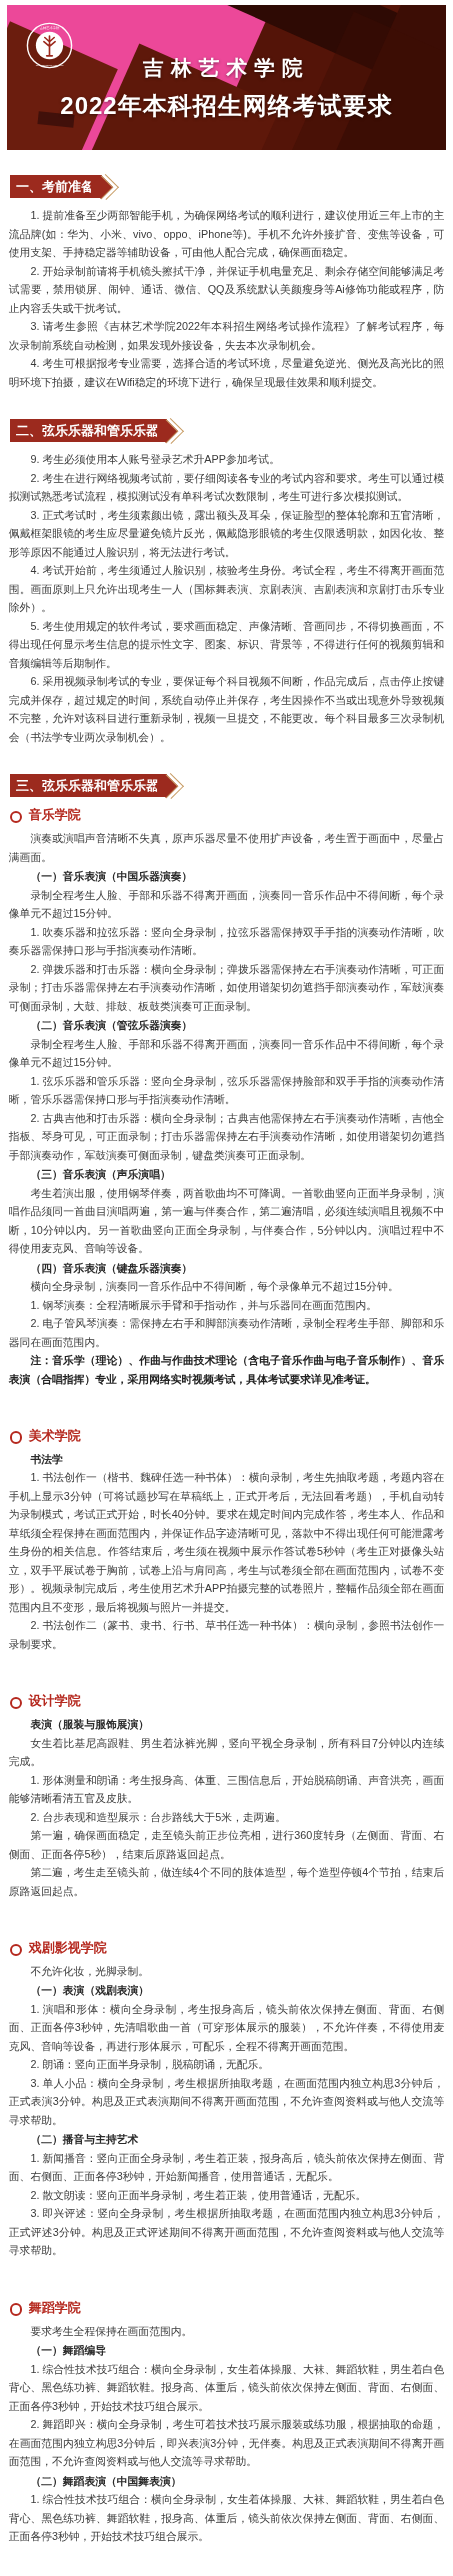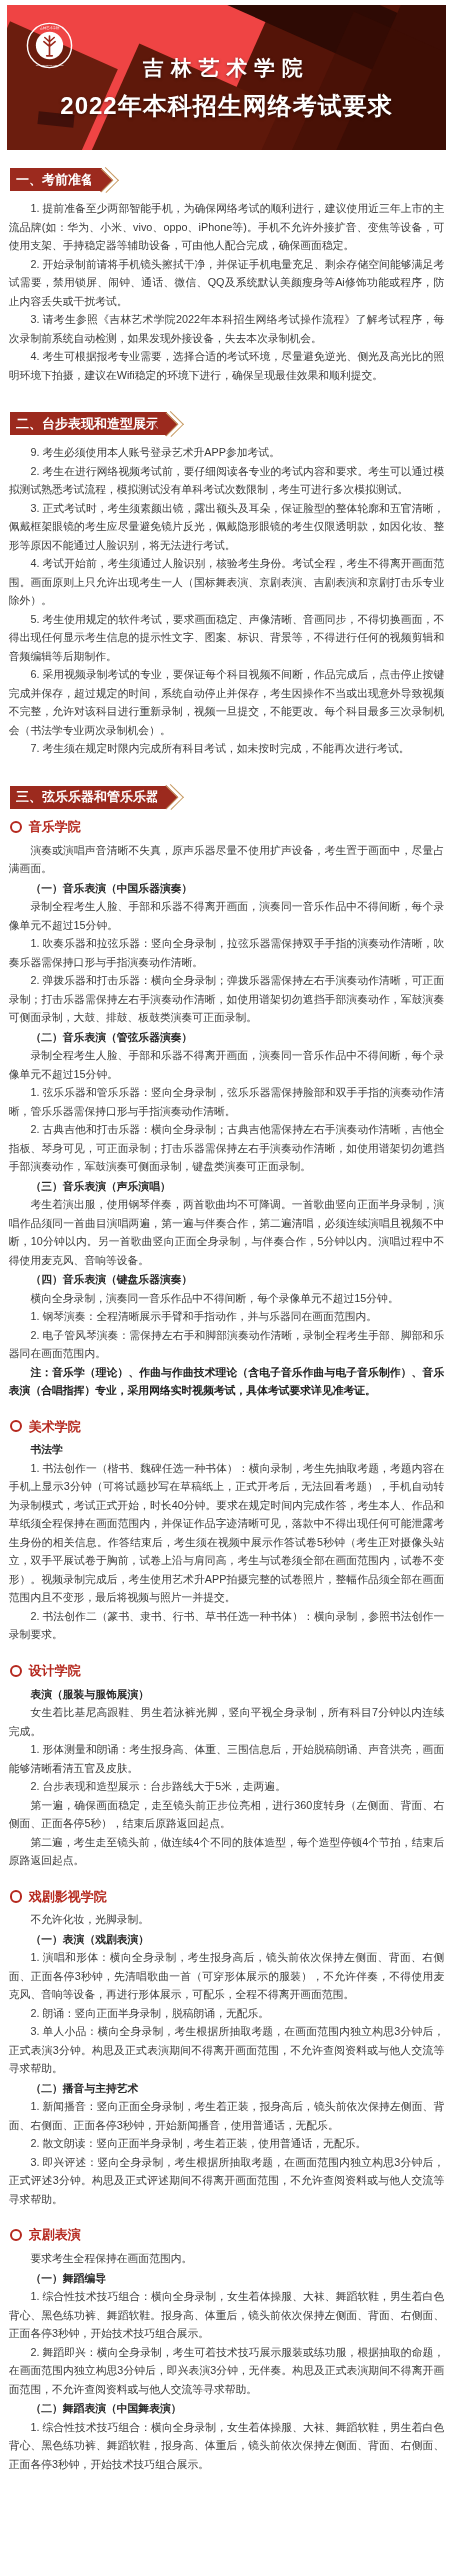--- a/index.html
+++ b/index.html
@@ -9,21 +9,21 @@
     color:#3a3a3a;
     -webkit-font-smoothing:antialiased;
   }
   .page{width:453px;background:#ffffff;padding-bottom:13.4px;}
 
   
   .hero{
     position:relative;
     margin:5.2px 7.2px 0 7.2px;
     height:145px;
-    background:#ef4444;
+    background:#ec4899;
     overflow:hidden;
   }
   .hero-bg{position:absolute;inset:0;}
   .hb{position:absolute;}
   .hb1{width:216px;height:216px;background:#541408;transform:rotate(24deg);left:242px;top:-31px;}
   .hb2{width:134px;height:258px;background:#3c0d05;transform:rotate(24deg);left:361px;top:-41px;}
   .hb3{width:155px;height:185px;background:#5e180a;transform:rotate(24deg);left:88px;top:62px;}
   .hb4{width:464px;height:62px;background:#2e0a04;transform:rotate(24deg);left:170px;top:15.5px;}
   .hb5{width:118px;height:216px;background:#6b1d0e;transform:rotate(24deg);left:-46px;top:31px;}
   .hb6{width:36px;height:13.4px;background:#41100a;left:31px;top:108px;transform:rotate(6deg);}
@@ -36,21 +36,21 @@
   }
   .hero-title2{
     color:#ffffff;font-weight:bold;font-size:24px;letter-spacing:1px;
     text-shadow:0 1px 3.1px rgba(0,0,0,.45);
   }
 
   
   .content{padding:3.1px 8.8px 0 8.8px;font-size:10.8px;line-height:18.5px;}
   .section{margin:0;}
   .banner-row{margin:28px 0 8.2px 0;}
-  .section:first-child .banner-row{margin-top:15px;}
+  .section:first-child .banner-row{margin-top:22px;}
   .banner{
     position:relative;display:inline-block;
     background:#9c2a1e;color:#ffffff;
     font-weight:bold;font-size:13px;line-height:1;
     padding:4.6px 8.2px 5.2px 6.2px;
     margin-left:1px;
   }
   .banner-arrow{
     position:absolute;right:-7.7px;top:50%;
     width:15.5px;height:15.5px;
@@ -60,23 +60,23 @@
     border-right:1.5px solid #c79a62;
   }
   .banner-arrow::after{
     content:'';position:absolute;right:-5.2px;top:-5.2px;
     width:17.5px;height:17.5px;
     border-top:1.5px solid #c79a62;border-right:1.5px solid #c79a62;
   }
   .para{margin:0;text-indent:2em;text-align:justify;color:#3a3a3a;}
   .note{font-weight:bold;color:#222222;font-family:Liberation Serif, serif;}
   .subheading{margin:1px 0 0 0;text-indent:2em;font-weight:bold;color:#2a2a2a;}
-  .college{margin-top:19px;}
+  .college{margin-top:40px;}
   .banner-row + .college{margin-top:10.3px;}
-  .college-head{display:flex;align-items:center;gap:6.7px;margin:0 0 6.2px 1px;}
+  .college-head{display:flex;align-items:flex-end;gap:6.7px;margin:0 0 6.2px 1px;}
   .ring{width:8.2px;height:8.2px;border:2.3px solid #b5281e;border-radius:50%;flex:0 0 auto;}
   .college-label{color:#b5281e;font-weight:bold;font-size:13px;line-height:1.2;}
 </style>
 </head>
 <body>
 
 <div class="page">
 
   <header class="hero">
     <div class="hero-bg">
@@ -107,28 +107,27 @@
 
   <main class="content" id="doc-body">
       <section class="section">
         <div class="banner-row"><div class="banner"><span class="banner-label">一、考前准备</span><span class="banner-arrow"></span></div></div>
         <p class="para">1. 提前准备至少两部智能手机，为确保网络考试的顺利进行，建议使用近三年上市的主流品牌(如：华为、小米、vivo、oppo、iPhone等)。手机不允许外接扩音、变焦等设备，可使用支架、手持稳定器等辅助设备，可由他人配合完成，确保画面稳定。</p>
         <p class="para">2. 开始录制前请将手机镜头擦拭干净，并保证手机电量充足、剩余存储空间能够满足考试需要，禁用锁屏、闹钟、通话、微信、QQ及系统默认美颜瘦身等Ai修饰功能或程序，防止内容丢失或干扰考试。</p>
         <p class="para">3. 请考生参照《吉林艺术学院2022年本科招生网络考试操作流程》了解考试程序，每次录制前系统自动检测，如果发现外接设备，失去本次录制机会。</p>
         <p class="para">4. 考生可根据报考专业需要，选择合适的考试环境，尽量避免逆光、侧光及高光比的照明环境下拍摄，建议在Wifi稳定的环境下进行，确保呈现最佳效果和顺利提交。</p>
       </section>
       <section class="section">
-        <div class="banner-row"><div class="banner"><span class="banner-label">二、台步表现和造型展示</span><span class="banner-arrow"></span></div></div>
+        <div class="banner-row"><div class="banner"><span class="banner-label">二、弦乐乐器和管乐乐器</span><span class="banner-arrow"></span></div></div>
         <p class="para">9. 考生必须使用本人账号登录艺术升APP参加考试。</p>
         <p class="para">2. 考生在进行网络视频考试前，要仔细阅读各专业的考试内容和要求。考生可以通过模拟测试熟悉考试流程，模拟测试没有单科考试次数限制，考生可进行多次模拟测试。</p>
         <p class="para">3. 正式考试时，考生须素颜出镜，露出额头及耳朵，保证脸型的整体轮廓和五官清晰，佩戴框架眼镜的考生应尽量避免镜片反光，佩戴隐形眼镜的考生仅限透明款，如因化妆、整形等原因不能通过人脸识别，将无法进行考试。</p>
         <p class="para">4. 考试开始前，考生须通过人脸识别，核验考生身份。考试全程，考生不得离开画面范围。画面原则上只允许出现考生一人（国标舞表演、京剧表演、吉剧表演和京剧打击乐专业除外）。</p>
         <p class="para">5. 考生使用规定的软件考试，要求画面稳定、声像清晰、音画同步，不得切换画面，不得出现任何显示考生信息的提示性文字、图案、标识、背景等，不得进行任何的视频剪辑和音频编辑等后期制作。</p>
         <p class="para">6. 采用视频录制考试的专业，要保证每个科目视频不间断，作品完成后，点击停止按键完成并保存，超过规定的时间，系统自动停止并保存，考生因操作不当或出现意外导致视频不完整，允许对该科目进行重新录制，视频一旦提交，不能更改。每个科目最多三次录制机会（书法学专业两次录制机会）。</p>
-        <p class="para">7. 考生须在规定时限内完成所有科目考试，如未按时完成，不能再次进行考试。</p>
       </section>
       <section class="section">
         <div class="banner-row"><div class="banner"><span class="banner-label">三、弦乐乐器和管乐乐器</span><span class="banner-arrow"></span></div></div>
         <div class="college">
           <div class="college-head">
             <span class="ring"></span>
             <span class="college-label">音乐学院</span>
           </div>
           <p class="para">演奏或演唱声音清晰不失真，原声乐器尽量不使用扩声设备，考生置于画面中，尽量占满画面。</p>
           <p class="subheading">（一）音乐表演（中国乐器演奏）</p>
@@ -179,21 +178,21 @@
           <p class="para">2. 朗诵：竖向正面半身录制，脱稿朗诵，无配乐。</p>
           <p class="para">3. 单人小品：横向全身录制，考生根据所抽取考题，在画面范围内独立构思3分钟后，正式表演3分钟。构思及正式表演期间不得离开画面范围，不允许查阅资料或与他人交流等寻求帮助。</p>
           <p class="subheading">（二）播音与主持艺术</p>
           <p class="para">1. 新闻播音：竖向正面全身录制，考生着正装，报身高后，镜头前依次保持左侧面、背面、右侧面、正面各停3秒钟，开始新闻播音，使用普通话，无配乐。</p>
           <p class="para">2. 散文朗读：竖向正面半身录制，考生着正装，使用普通话，无配乐。</p>
           <p class="para">3. 即兴评述：竖向全身录制，考生根据所抽取考题，在画面范围内独立构思3分钟后，正式评述3分钟。构思及正式评述期间不得离开画面范围，不允许查阅资料或与他人交流等寻求帮助。</p>
         </div>
         <div class="college">
           <div class="college-head">
             <span class="ring"></span>
-            <span class="college-label">京剧表演</span>
+            <span class="college-label">舞蹈学院</span>
           </div>
           <p class="para">要求考生全程保持在画面范围内。</p>
           <p class="subheading">（一）舞蹈编导</p>
           <p class="para">1. 综合性技术技巧组合：横向全身录制，女生着体操服、大袜、舞蹈软鞋，男生着白色背心、黑色练功裤、舞蹈软鞋。报身高、体重后，镜头前依次保持左侧面、背面、右侧面、正面各停3秒钟，开始技术技巧组合展示。</p>
           <p class="para">2. 舞蹈即兴：横向全身录制，考生可着技术技巧展示服装或练功服，根据抽取的命题，在画面范围内独立构思3分钟后，即兴表演3分钟，无伴奏。构思及正式表演期间不得离开画面范围，不允许查阅资料或与他人交流等寻求帮助。</p>
           <p class="subheading">（二）舞蹈表演（中国舞表演）</p>
           <p class="para">1. 综合性技术技巧组合：横向全身录制，女生着体操服、大袜、舞蹈软鞋，男生着白色背心、黑色练功裤、舞蹈软鞋，报身高、体重后，镜头前依次保持左侧面、背面、右侧面、正面各停3秒钟，开始技术技巧组合展示。</p>
         </div>
       </section>
     </main>

